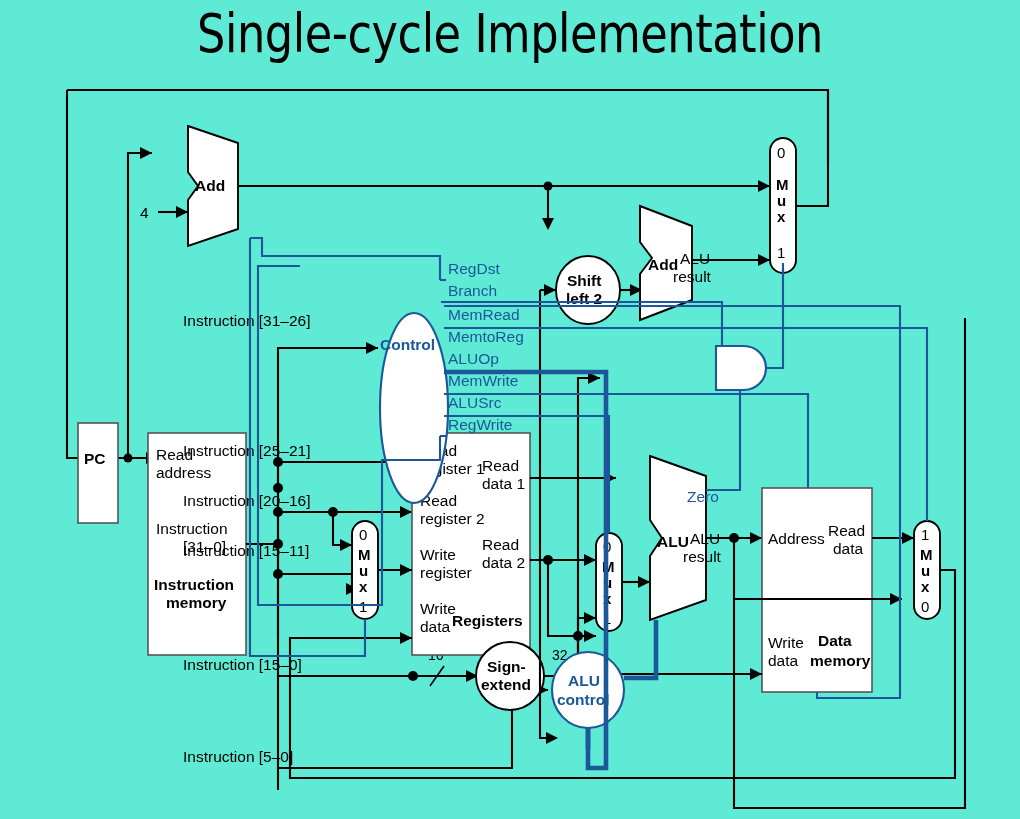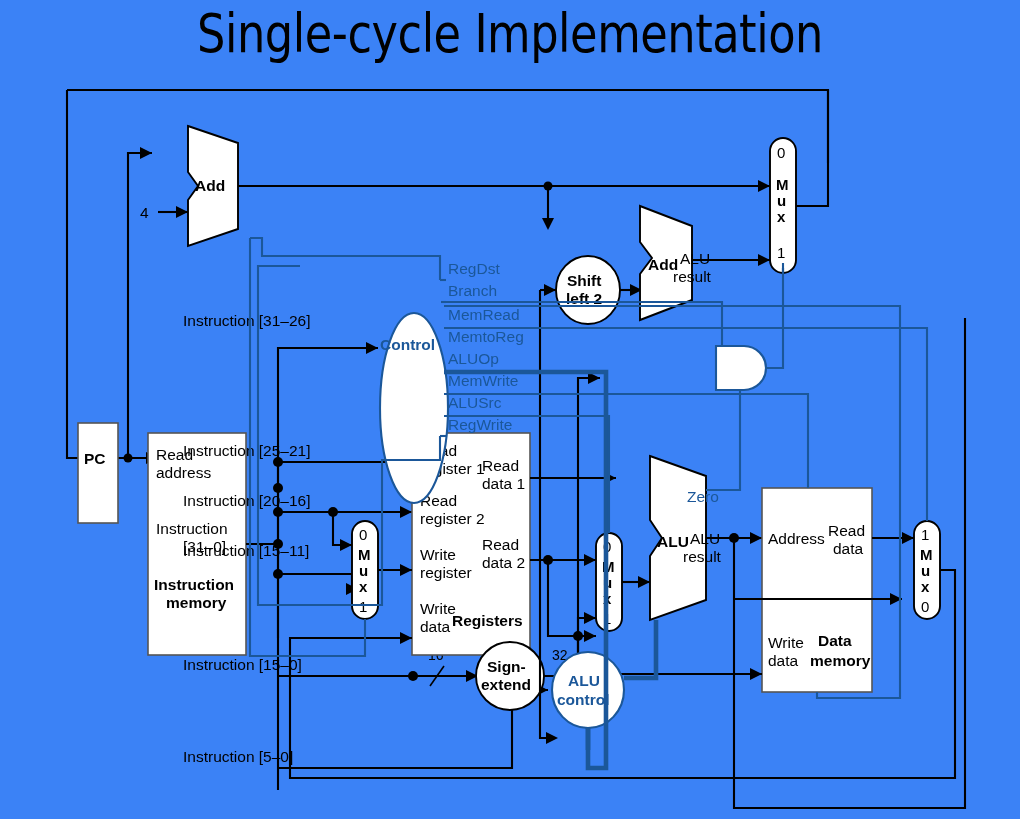--- a/index.html
+++ b/index.html
@@ -1,17 +1,17 @@
 <!DOCTYPE html>
 <html><head>
 <meta charset="utf-8">
 <style>
   html,body{margin:0;padding:0;background:#ffffff;}
   body{width:1020px;height:819px;overflow:hidden;font-family:"Liberation Sans",sans-serif;}
-  #page{position:relative;width:1020px;height:819px;background:#3b82f6;}
+  #page{position:relative;width:1020px;height:819px;background:#5eead4;}
   #title{
     position:absolute;left:0;top:2px;width:1020px;text-align:center;
     font-family:"DejaVu Sans Condensed","DejaVu Sans",sans-serif;
     font-size:54px;font-weight:400;color:#000;letter-spacing:-0.5px;
     transform:scaleX(0.92);transform-origin:center top;
     white-space:nowrap;
   }
   #diagram{position:absolute;left:0;top:78px;width:1020px;height:741px;}
   svg{display:block;}
   .wire{stroke:#000;stroke-width:2.1;fill:none;}

